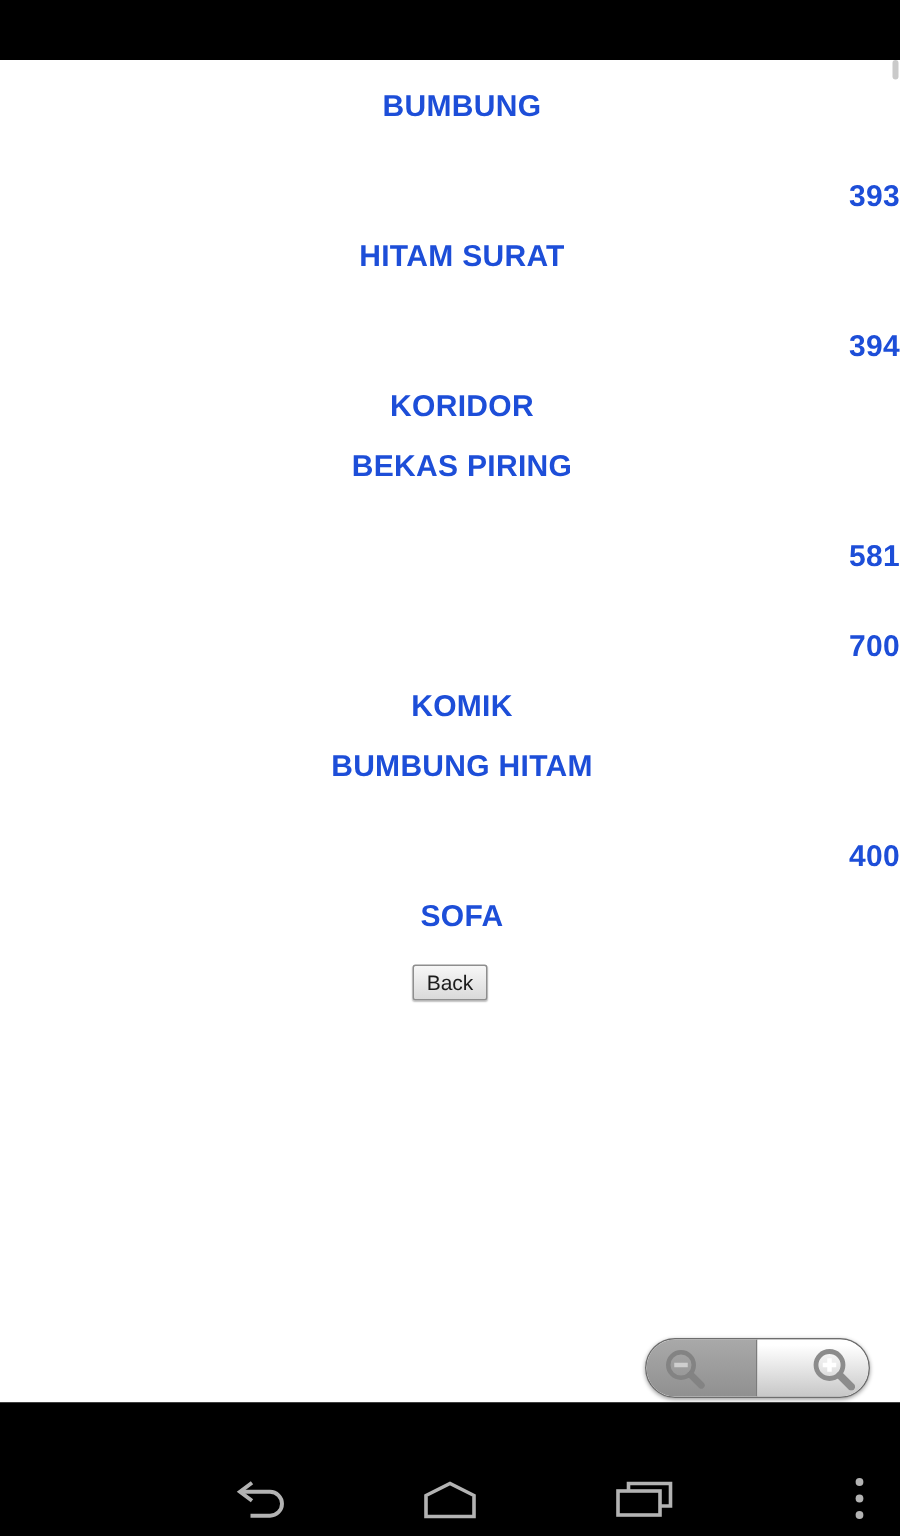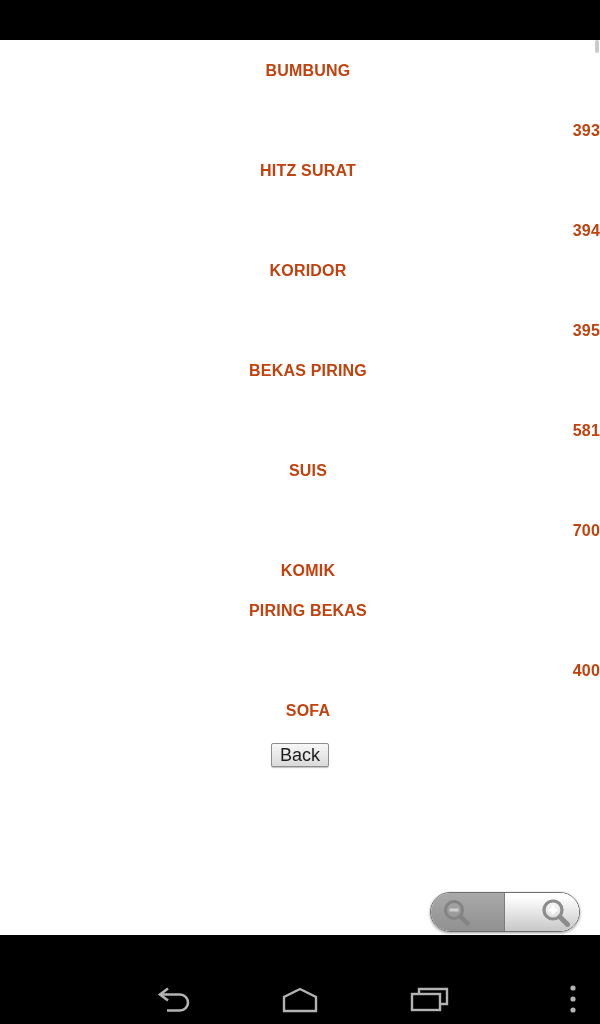--- a/index.html
+++ b/index.html
@@ -1,26 +1,26 @@
 <!DOCTYPE html>
 <html><head>
 <meta charset="utf-8">
 <style>
   html,body{margin:0;padding:0;background:#000;}
   .screen{position:relative;width:600px;height:1024px;overflow:hidden;background:#000;
           font-family:"Liberation Sans", sans-serif;}
   .status-bar{position:absolute;left:0;top:0;width:600px;height:40px;background:#000;}
   .content{position:absolute;left:0;top:40px;width:600px;height:895px;background:#fff;overflow:hidden;}
   .list{padding-top:21px;text-align:center;}
-  .word,.num{font-weight:bold;font-size:16px;line-height:20px;color:#c2410c;letter-spacing:.2px;margin-left:16px;}
+  .word,.num{font-weight:bold;font-size:20px;line-height:20px;color:#1d4ed8;letter-spacing:.2px;margin-left:16px;}
   .num{margin-top:40px;text-align:right;}
   .word{margin-top:20px;}
   .leading{margin-top:0;}
   .back-btn{display:block;margin:22px auto 0;height:24px;min-width:46px;padding:0 8px;
-            font-family:"Liberation Sans", sans-serif;font-size:18px;color:#1c1c1c;
+            font-family:"Liberation Sans", sans-serif;font-size:14px;color:#1c1c1c;
             background:linear-gradient(#f7f7f7,#dadada);
             border:1px solid #8e8e8e;border-radius:2px;
             box-shadow:0 1px 1px rgba(0,0,0,.25);cursor:pointer;}
   .scroll-thumb{position:absolute;top:0;right:1px;width:4px;height:13px;background:#cacaca;border-radius:2px;}
   
   .zoom-pill{position:absolute;right:20px;bottom:3px;width:148px;height:38px;border-radius:20px;
              border:1px solid #6e6e6e;overflow:hidden;display:flex;
              box-shadow:0 1px 3px rgba(0,0,0,.4);}
   .zoom-half{width:50%;height:100%;display:flex;align-items:center;cursor:pointer;}
   .zoom-out{background:linear-gradient(#a9a9a9,#909090);border-right:1px solid #7c7c7c;
@@ -40,36 +40,34 @@
 
 <div class="screen">
 
   <div class="status-bar"></div>
 
   <div class="content">
     <div class="list" id="list">
       <div class="word leading">BUMBUNG</div>
 
   <div class="num">393</div>
-  <div class="word">HITZ SURAT</div>
+  <div class="word">HITAM SURAT</div>
 
   <div class="num">394</div>
   <div class="word">KORIDOR</div>
 
-  <div class="num">395</div>
   <div class="word">BEKAS PIRING</div>
 
   <div class="num">581</div>
 
-  <div class="word">SUIS</div>
 
   <div class="num">700</div>
   <div class="word">KOMIK</div>
 
-  <div class="word">PIRING BEKAS</div>
+  <div class="word">BUMBUNG HITAM</div>
 
   <div class="num">400</div>
   <div class="word">SOFA</div>
 </div>
 
     <button class="back-btn">Back</button>
 
     <div class="zoom-pill">
       <div class="zoom-half zoom-out">
         <svg width="28" height="28" viewBox="0 0 28 28">

